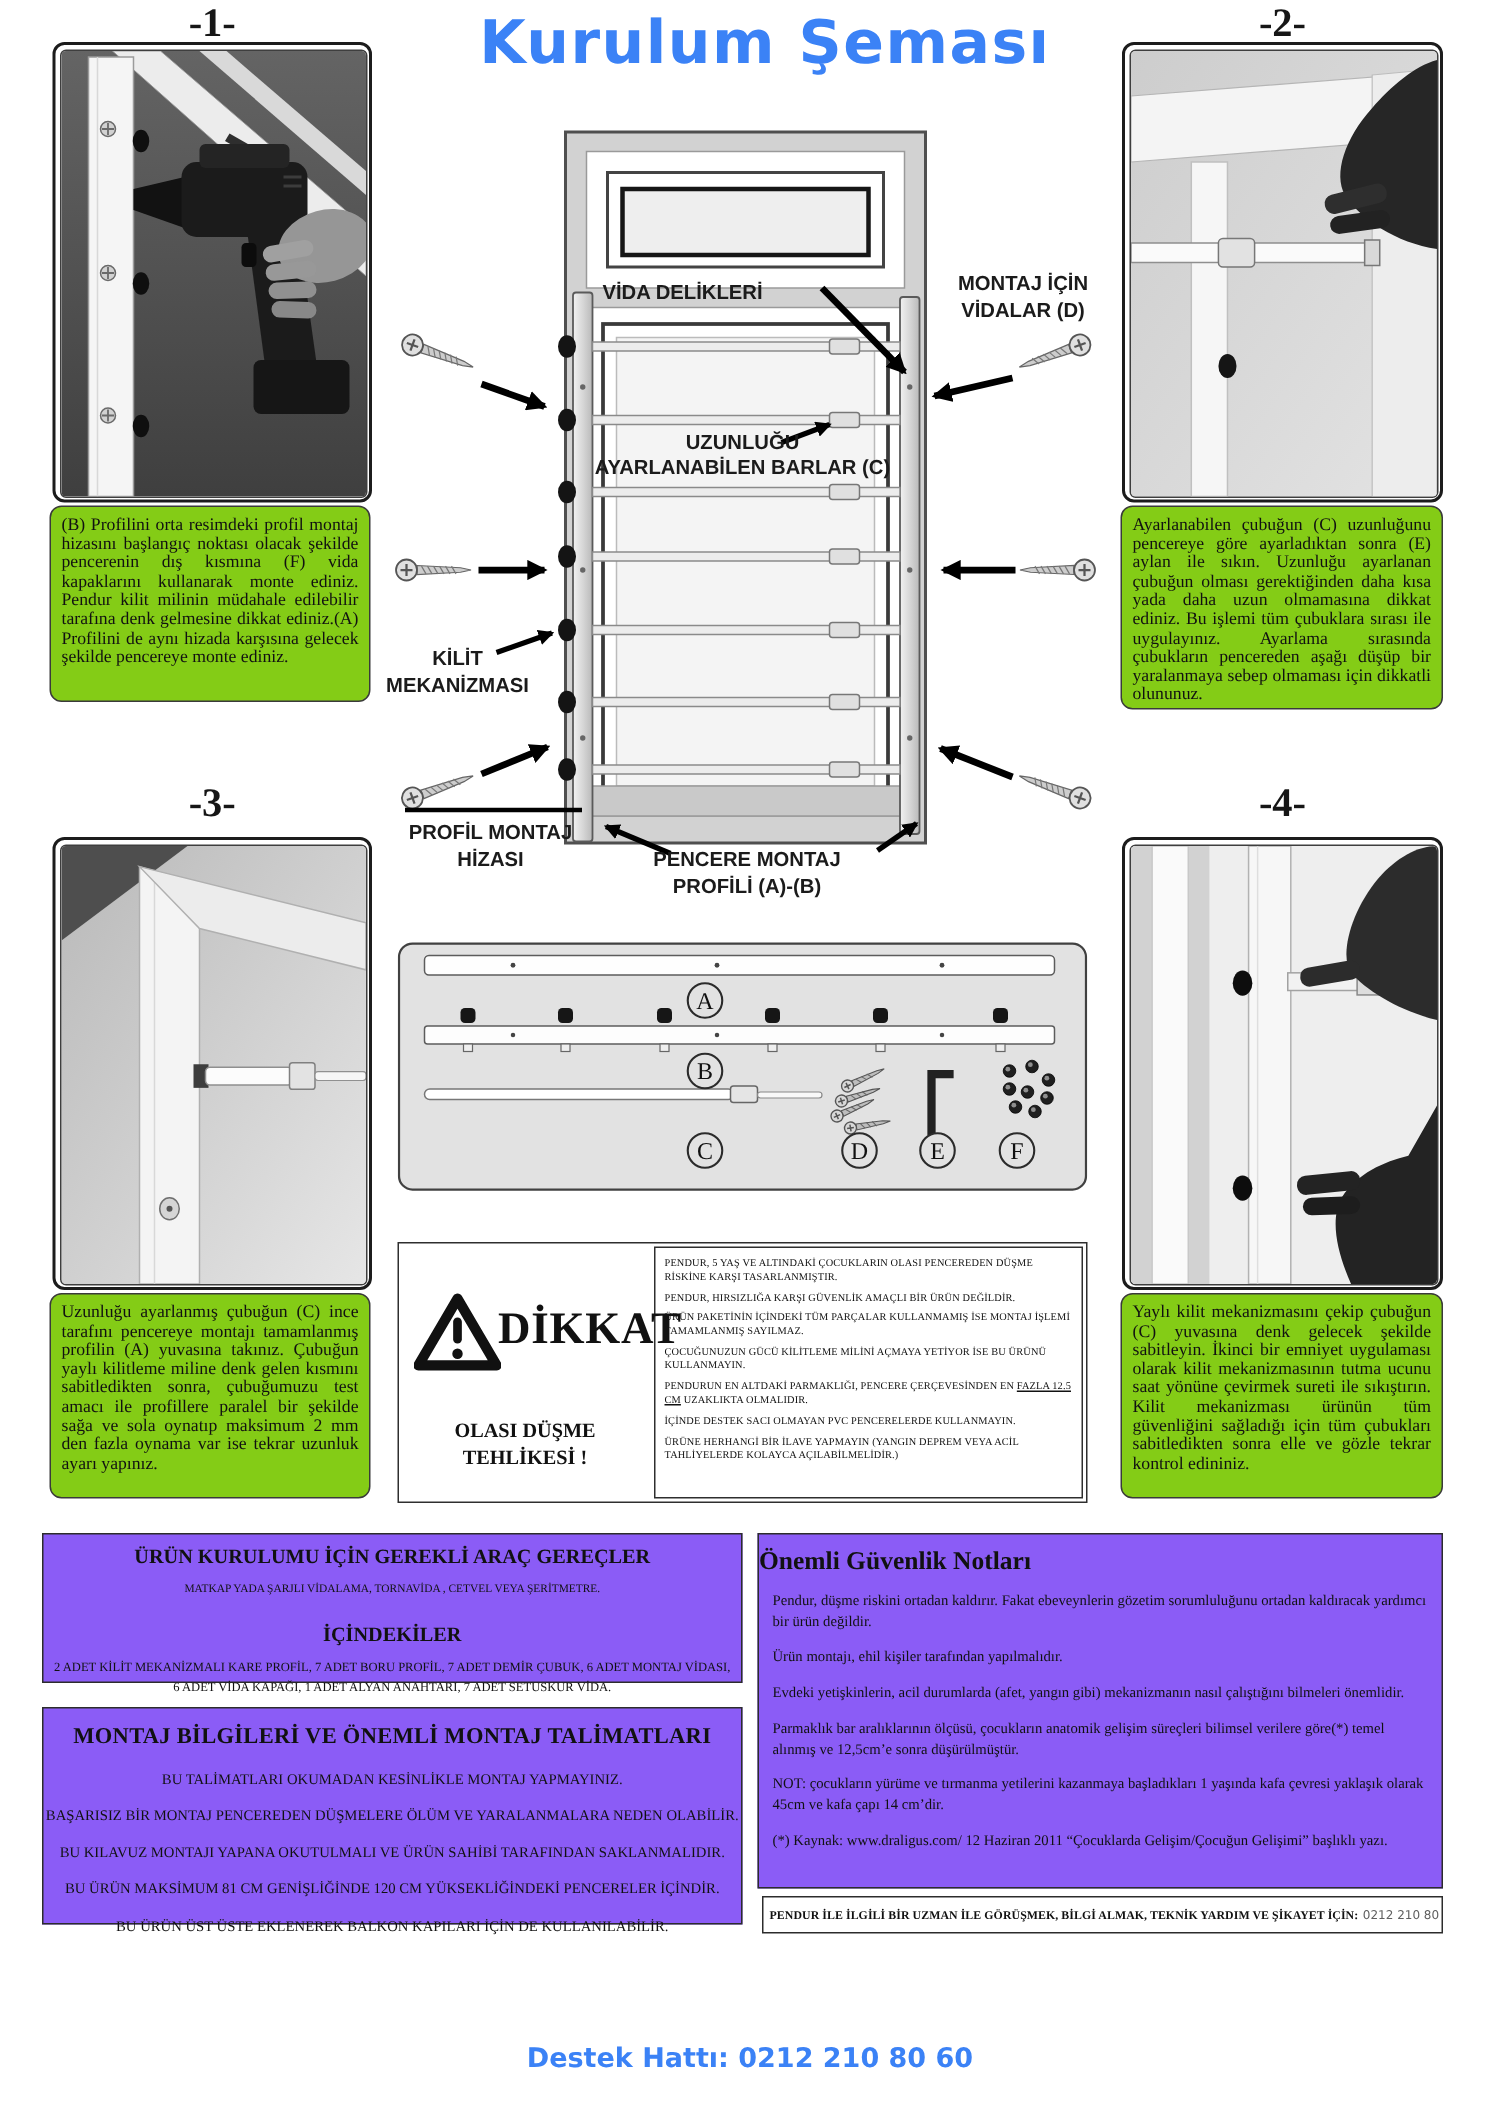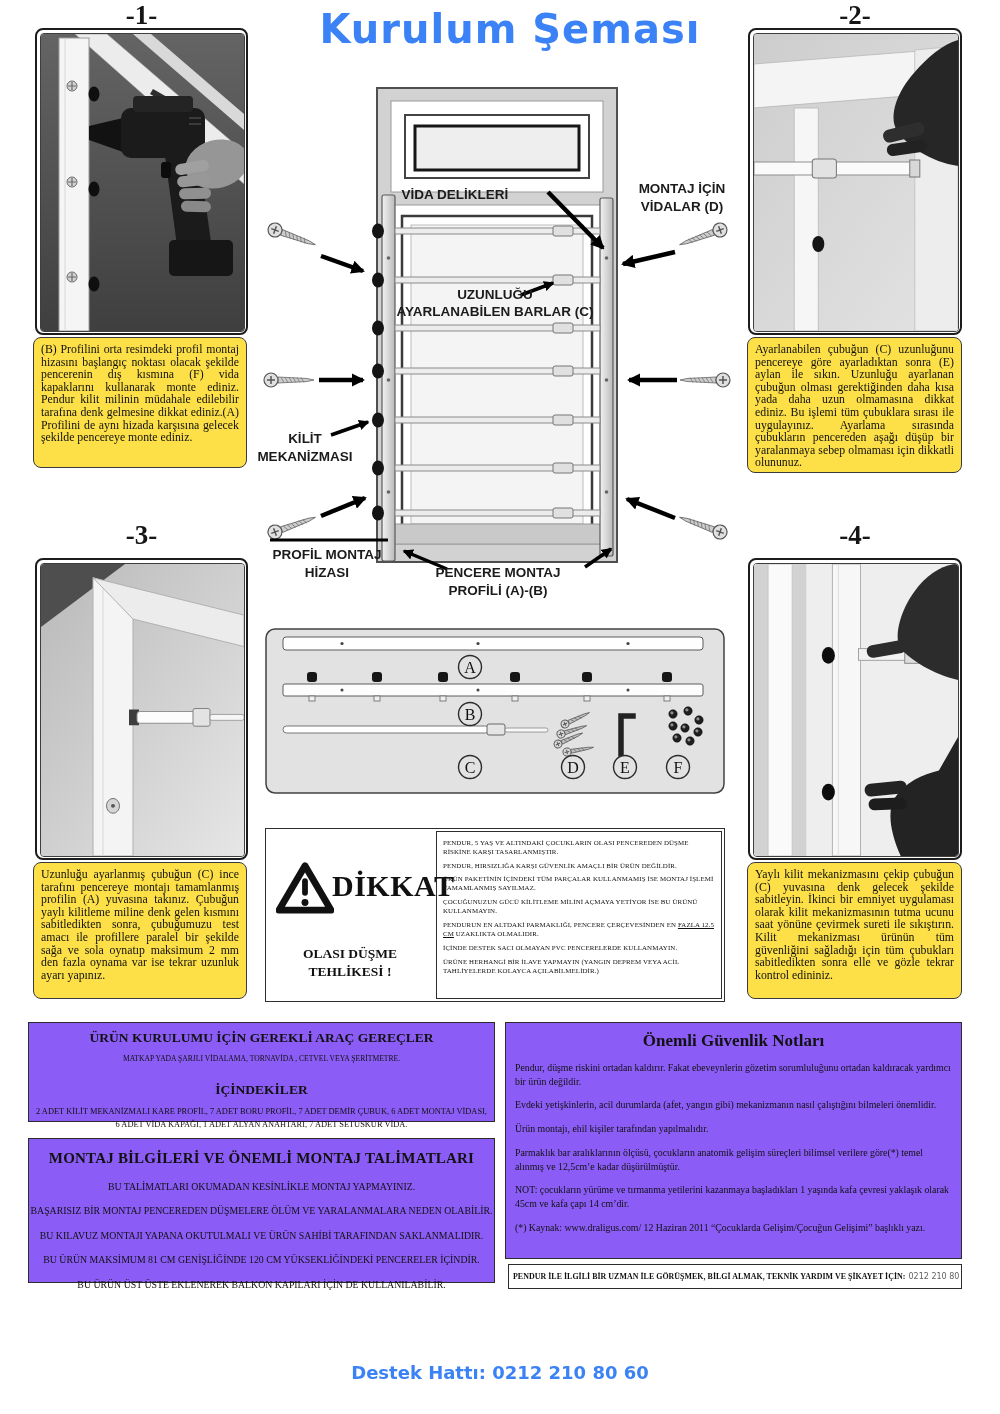--- a/index.html
+++ b/index.html
@@ -9,37 +9,37 @@
   
   .big-gray{font-family:"DejaVu Sans",sans-serif;font-weight:bold;color:#3b82f6;text-align:center;}
   #title{left:290px;top:6px;width:440px;font-size:40px;letter-spacing:1px;}
   #footer-line{left:250px;top:1362px;width:500px;font-size:18px;}
   
   .step-num{font-family:"Liberation Serif",serif;font-weight:bold;font-size:27px;text-align:center;color:#161616;}
   .photo-frame{border:2px solid #1c1c1c;border-radius:8px;padding:3px;background:#fff;}
   .photo-inner{width:100%;height:100%;border:1px solid #3e3e3e;border-radius:4px;overflow:hidden;background:#ddd;}
   .photo-inner svg{display:block;width:100%;height:100%;}
   .stepbox{border:1.6px solid #3a3a3a;border-radius:8px;padding:5px 7px 4px 7px;
-           font-size:11.8px;line-height:1.07;text-align:justify;background:#fde047;}
+           font-size:11.8px;line-height:1.07;text-align:justify;background:#84cc16;}
   
   #warnbox{border:1.6px solid #2e2e2e;background:#fff;display:flex;}
   #warn-left{position:relative;width:168px;flex:none;}
   #warn-title{position:absolute;left:66px;top:40px;font-weight:bold;font-size:30px;letter-spacing:.5px;}
   #warn-sub{position:absolute;left:18px;top:116px;width:132px;text-align:center;font-weight:bold;font-size:13.5px;line-height:1.35;}
   #warn-list{flex:1;border:1px solid #2e2e2e;margin:2px;padding:1px 6px;overflow:hidden;}
   #warn-list p{margin:4.6px 0;font-size:6.9px;line-height:1.33;letter-spacing:.1px;}
   
   .infobox{border:1.6px solid #2c2c2c;background:#8b5cf6;}
   .tb-title{text-align:center;font-weight:bold;font-size:13.5px;margin-top:7px;}
   .tb-tools{text-align:center;font-size:7.6px;margin-top:8px;}
   .tb-sub{text-align:center;font-weight:bold;font-size:13.5px;margin-top:19px;}
   .tb-contents{text-align:center;font-size:8.4px;line-height:1.5;margin-top:8px;padding:0 4px;}
   .mb-title{text-align:center;font-weight:bold;font-size:15px;margin-top:11px;letter-spacing:.2px;}
   .mb-line{text-align:center;font-size:9.8px;margin-top:13.5px;}
-  .sb-title{text-align:center;font-weight:bold;font-size:17px;margin-top:8px;}
+  .sb-title{text-align:left;font-weight:bold;font-size:17px;margin-top:8px;}
   .sb-par{font-size:9.8px;line-height:1.4;margin:10px 9px 0 9px;}
   #contact-strip{border:1.5px solid #2c2c2c;display:flex;align-items:center;padding:0 4px;white-space:nowrap;overflow:hidden;}
   #contact-strip .lbl{font-weight:bold;font-size:7.9px;letter-spacing:.05px;}
   #contact-strip .phone{font-family:"DejaVu Sans",sans-serif;font-size:8px;color:#5f5f5f;margin-left:3px;}
   
   text.dlabel{font-family:"Liberation Sans",sans-serif;font-weight:600;font-size:13.5px;fill:#1b1b1b;}
   text.pletter{font-family:"Liberation Serif",serif;font-size:16px;fill:#111;}
   u{text-underline-offset:1px;}
 </style>
 </head>
@@ -417,23 +417,23 @@
     <div class="mb-line">BU TALİMATLARI OKUMADAN KESİNLİKLE MONTAJ YAPMAYINIZ.</div>
     <div class="mb-line">BAŞARISIZ BİR MONTAJ PENCEREDEN DÜŞMELERE ÖLÜM VE YARALANMALARA NEDEN OLABİLİR.</div>
     <div class="mb-line">BU KILAVUZ MONTAJI YAPANA OKUTULMALI VE ÜRÜN SAHİBİ TARAFINDAN SAKLANMALIDIR.</div>
     <div class="mb-line">BU ÜRÜN MAKSİMUM 81 CM GENİŞLİĞİNDE 120 CM YÜKSEKLİĞİNDEKİ PENCERELER İÇİNDİR.</div>
     <div class="mb-line">BU ÜRÜN ÜST ÜSTE EKLENEREK BALKON KAPILARI İÇİN DE KULLANILABİLİR.</div>
   </div>
 
   <div class="abs infobox" style="left:505px;top:1022px;width:457px;height:237px;border-width:1.4px;">
     <div class="sb-title">Önemli Güvenlik Notları</div>
     <div class="sb-par">Pendur, düşme riskini ortadan kaldırır. Fakat ebeveynlerin gözetim sorumluluğunu ortadan kaldıracak yardımcı bir ürün değildir.</div>
+    <div class="sb-par">Ürün montajı, ehil kişiler tarafından yapılmalıdır.</div>
     <div class="sb-par">Evdeki yetişkinlerin, acil durumlarda (afet, yangın gibi) mekanizmanın nasıl çalıştığını bilmeleri önemlidir.</div>
-    <div class="sb-par">Ürün montajı, ehil kişiler tarafından yapılmalıdır.</div>
-    <div class="sb-par">Parmaklık bar aralıklarının ölçüsü, çocukların anatomik gelişim süreçleri bilimsel verilere göre(*) temel alınmış ve 12,5cm’e kadar düşürülmüştür.</div>
+    <div class="sb-par">Parmaklık bar aralıklarının ölçüsü, çocukların anatomik gelişim süreçleri bilimsel verilere göre(*) temel alınmış ve 12,5cm’e sonra düşürülmüştür.</div>
     <div class="sb-par">NOT: çocukların yürüme ve tırmanma yetilerini kazanmaya başladıkları 1 yaşında kafa çevresi yaklaşık olarak 45cm ve kafa çapı 14 cm’dir.</div>
     <div class="sb-par">(*) Kaynak: www.draligus.com/ 12 Haziran 2011 “Çocuklarda Gelişim/Çocuğun Gelişimi” başlıklı yazı.</div>
   </div>
 
   <div id="contact-strip" class="abs" style="left:508px;top:1264px;width:454px;height:25px;">
     <span class="lbl">PENDUR İLE İLGİLİ BİR UZMAN İLE GÖRÜŞMEK, BİLGİ ALMAK, TEKNİK YARDIM VE ŞİKAYET İÇİN:</span>
     <span class="phone">0212 210 80 60</span>
   </div>
 
   <div id="footer-line" class="abs big-gray">Destek Hattı: 0212 210 80 60</div>

